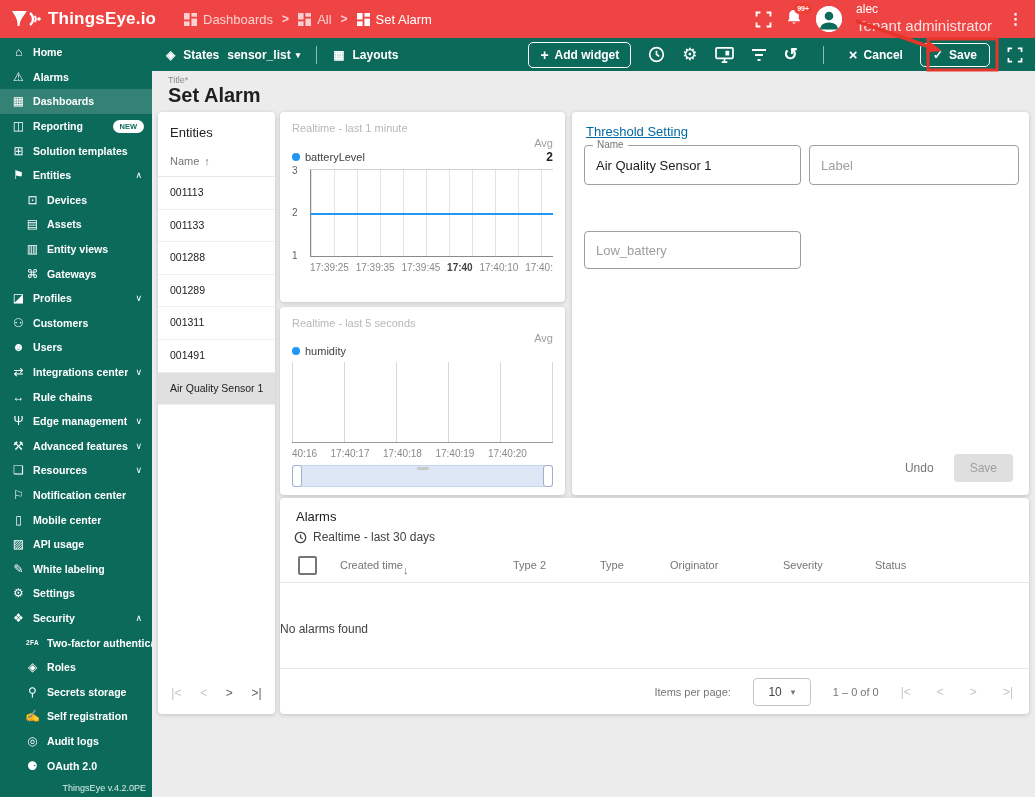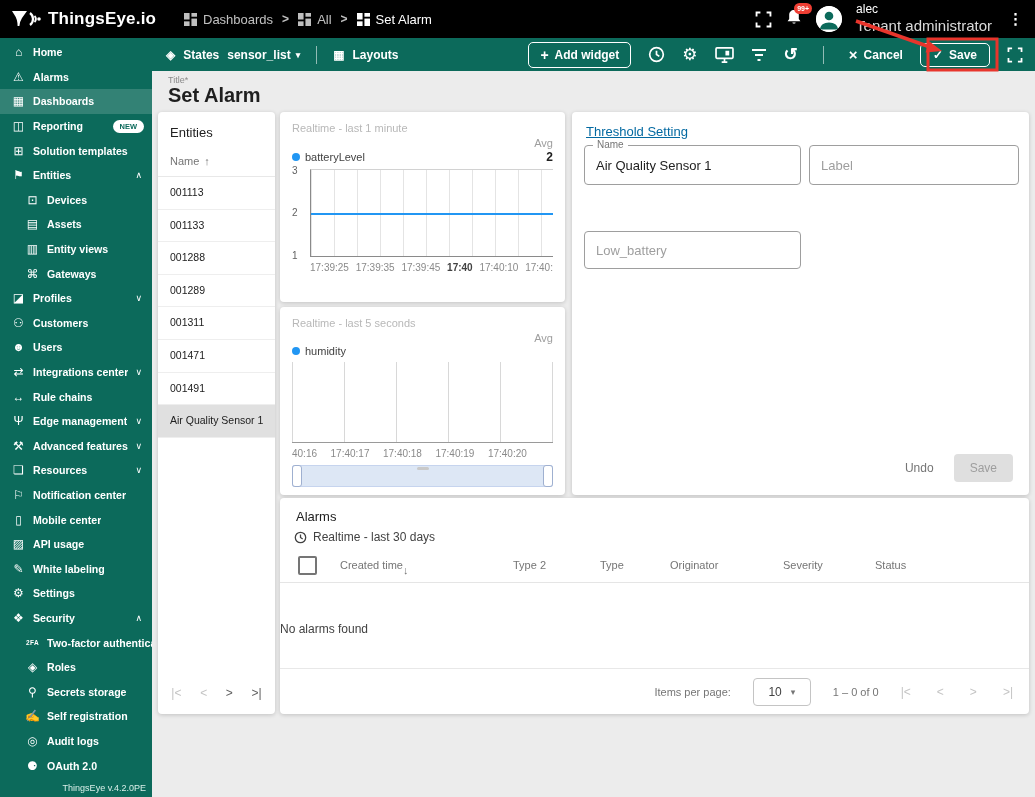--- a/index.html
+++ b/index.html
@@ -1,19 +1,19 @@
 <!DOCTYPE html>
 <html><head>
 <meta charset="utf-8">
 <style>
   html,body{margin:0;padding:0;}
   body{width:1035px;height:797px;position:relative;overflow:hidden;
        font-family:"Liberation Sans",sans-serif;background:#ececec;}
   
-  .header{position:absolute;top:0;left:0;right:0;height:38px;background:#000000;
+  .header{position:absolute;top:0;left:0;right:0;height:38px;background:#ef4444;
           display:flex;align-items:center;color:#fff;z-index:5;}
   .logo-area{width:158px;display:flex;align-items:center;padding-left:10px;gap:6px;}
   .logo-text{font-size:17px;font-weight:bold;letter-spacing:.2px;}
   .crumbs{display:flex;align-items:center;margin-left:16px;gap:9px;font-size:13px;}
   .crumb{display:flex;align-items:center;gap:6px;}
   .crumb.dim{opacity:.75;}
   .crumb-sep{opacity:.75;font-size:12px;font-weight:bold;}
   .header-right{margin-left:auto;display:flex;align-items:center;gap:14px;padding-right:10px;}
   .bell-wrap{position:relative;}
   .badge{position:absolute;top:-6px;right:-10px;background:#ef3e33;color:#fff;font-size:7px;
@@ -394,21 +394,20 @@
     <div class="ent-colhead">
       <span>Name</span>
       <span>↑</span>
     </div>
     <div>
         <div class="ent-row">001113</div>
         <div class="ent-row">001133</div>
         <div class="ent-row">001288</div>
         <div class="ent-row">001289</div>
         <div class="ent-row">001311</div>
-        <div class="ent-row">001471</div>
         <div class="ent-row">001491</div>
         <div class="ent-row sel">Air Quality Sensor 1</div>
       </div>
     <div class="ent-pager">
         <span class="pager-btn disabled">|&lt;</span>
         <span class="pager-btn disabled">&lt;</span>
         <span class="pager-btn">&gt;</span>
         <span class="pager-btn">&gt;|</span>
       </div>
   </div>

